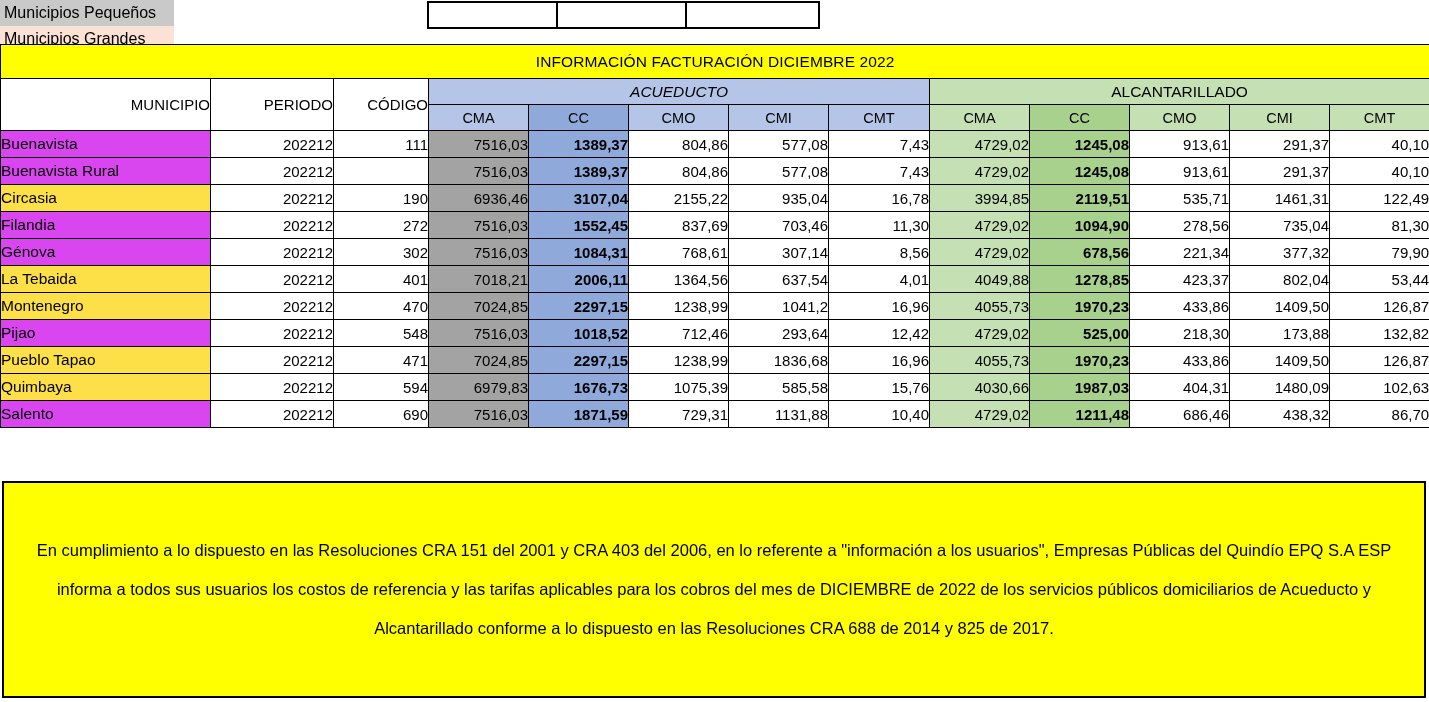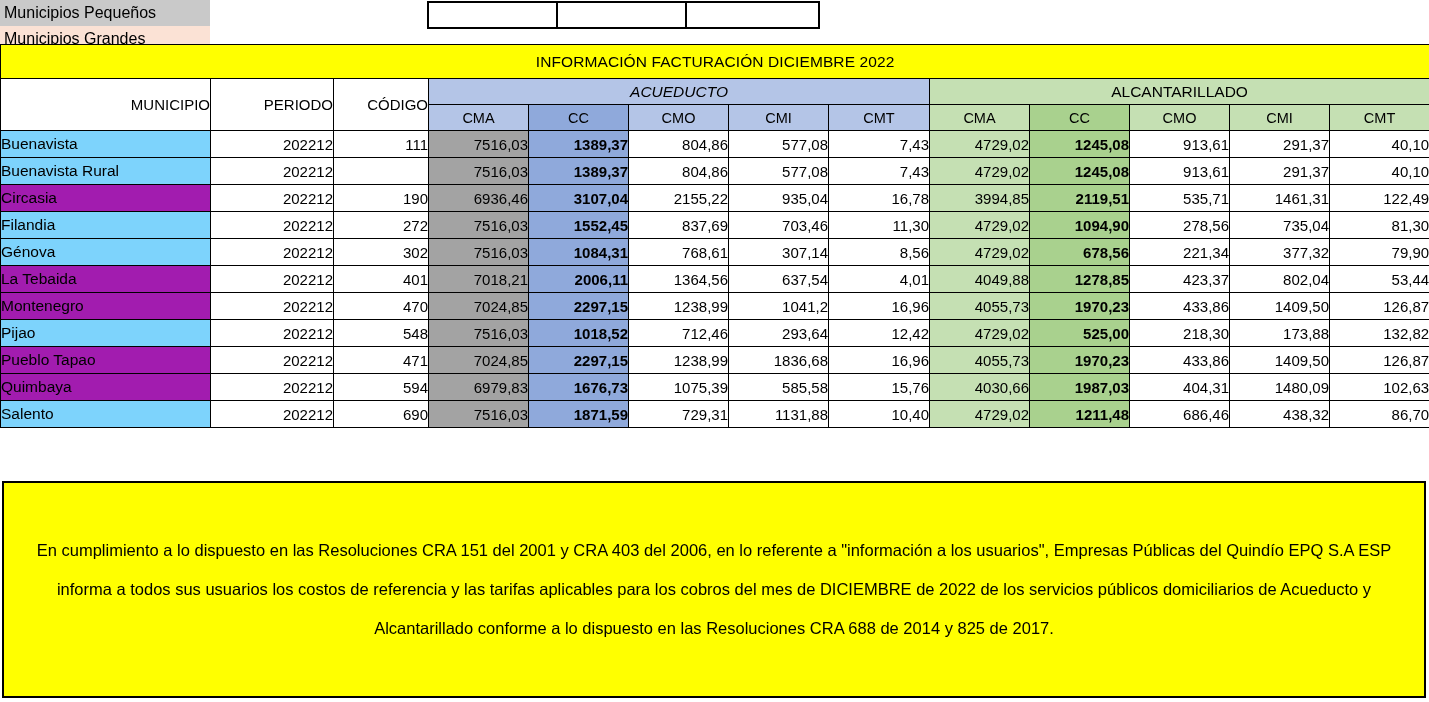--- a/index.html
+++ b/index.html
@@ -15,21 +15,21 @@
     height: 702px;
     background: #ffffff;
     overflow: hidden;
   }
 
   
   .legend {
     position: absolute;
     left: 0;
     top: 0;
-    width: 210px;
+    width: 174px;
   }
   .legend-row {
     height: 26px;
     line-height: 26px;
     padding-left: 4px;
     font-size: 16px;
     color: #000;
     white-space: nowrap;
   }
   .legend-small { background: #c9c9c9; }
@@ -128,22 +128,22 @@
     font-weight: bold;
     font-size: 14.5px;
     height: 26px !important;
   }
 
   td.muni {
     text-align: left;
     padding-left: 4px;
     font-size: 15.5px;
   }
-  td.muni.small { background: #7dd3fc; }
-  td.muni.large { background: #a21caf; }
+  td.muni.small { background: #d946ef; }
+  td.muni.large { background: #fde047; }
   td.num {
     text-align: right;
     padding-right: 5px;
     font-size: 15px;
     background: #ffffff;
   }
   td.num.acu-cma { background: #a3a3a3; }
   td.num.acu-cc  { background: #8fa9db; font-weight: bold; }
   td.num.alc-cma { background: #c5e0b3; }
   td.num.alc-cc  { background: #a9d18e; font-weight: bold; }

